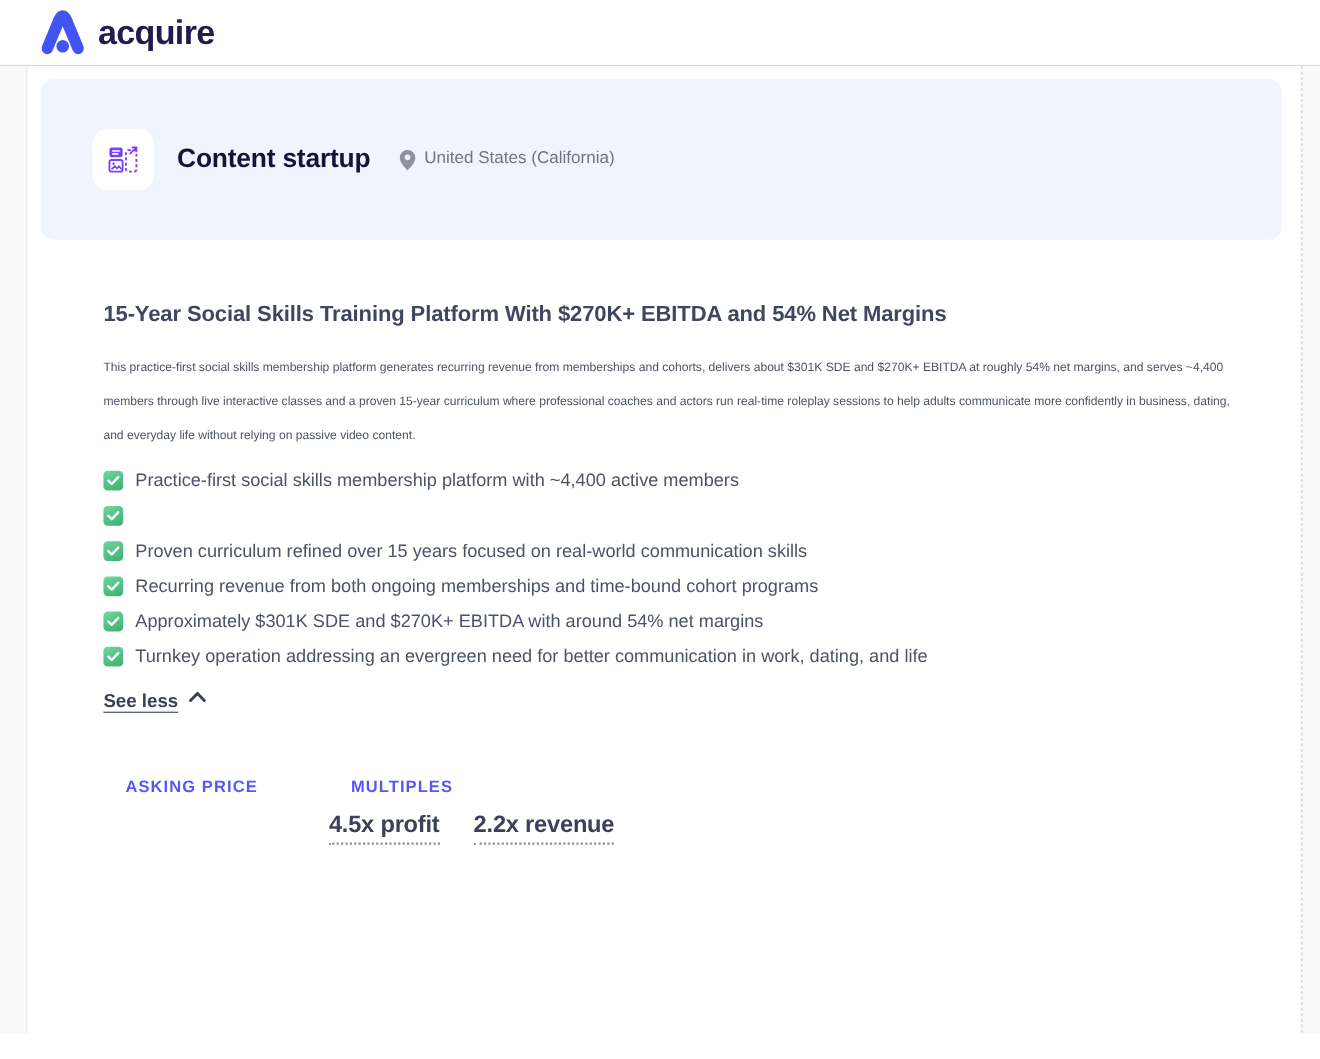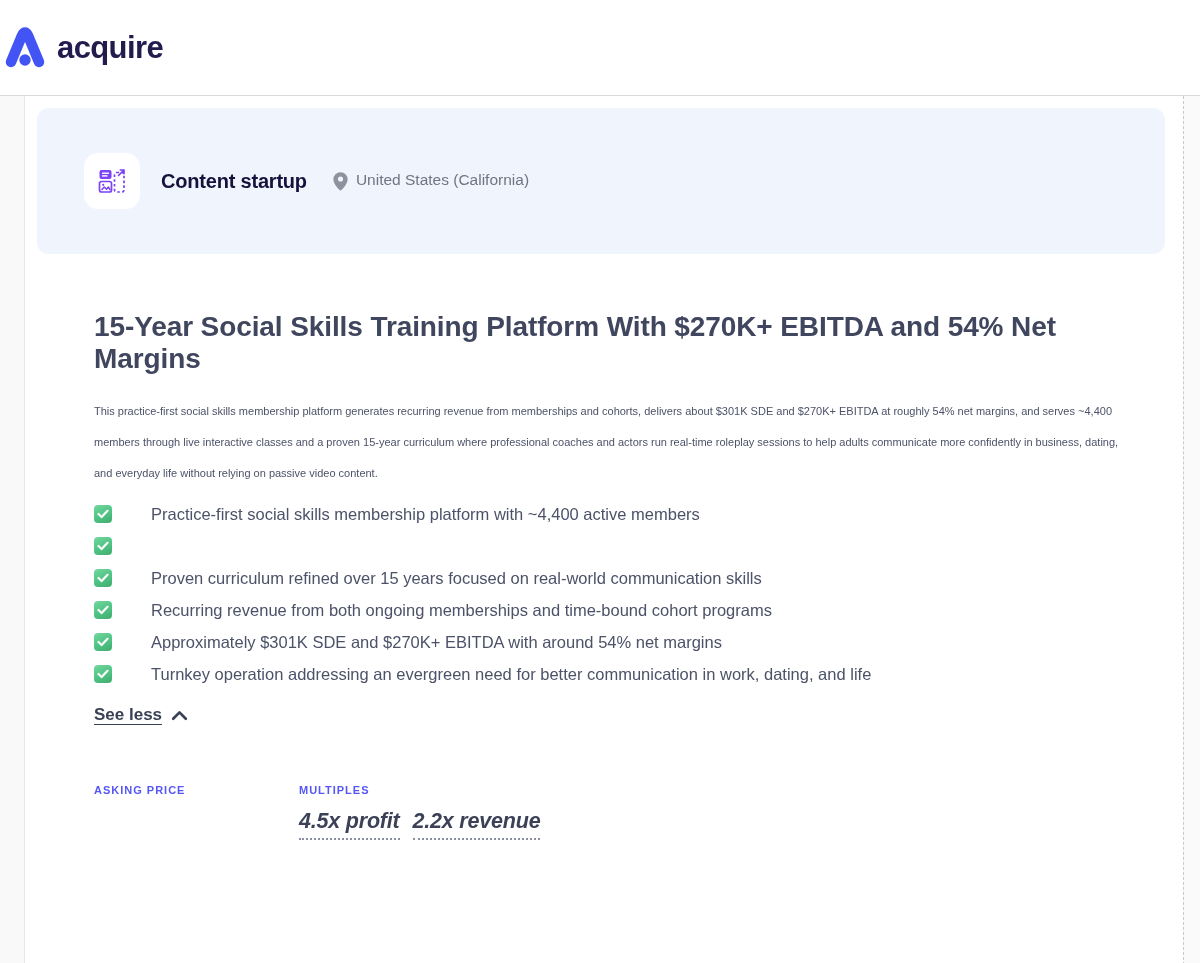--- a/index.html
+++ b/index.html
@@ -1,22 +1,22 @@
 <!DOCTYPE html>
 <html><head>
 <meta charset="utf-8">
 <style>
   * { margin: 0; padding: 0; box-sizing: border-box; }
   html, body { width: 1200px; height: 963px; overflow: hidden; background: #fff; }
   body { font-family: "Liberation Sans", sans-serif; color: #4C5268; }
 
   
   .header {
-    height: 96px; background: #fff; border-bottom: 1px solid #D8D8DD;
-    display: flex; align-items: center; padding-left: 2px;
+    height: 60px; background: #fff; border-bottom: 1px solid #D8D8DD;
+    display: flex; align-items: center; padding-left: 34px;
   }
   .logo { display: flex; align-items: center; gap: 9px; cursor: pointer; }
   .logo-word {
     font-size: 31px; font-weight: bold; color: #221B4E; letter-spacing: -0.6px;
   }
 
   
   .page-row { display: flex; height: 879px; }
   .gutter-left {
     width: 25px; background: #F9F9FA; border-right: 1px solid #E7E7EB; flex: none;
@@ -29,62 +29,62 @@
   
   .banner {
     background: #F0F4FC; border-radius: 12px; height: 146px;
     display: flex; align-items: center; padding-left: 47px;
   }
   .type-tile {
     width: 56px; height: 56px; background: #fff; border-radius: 14px;
     display: flex; align-items: center; justify-content: center; flex: none;
   }
   .type-title {
-    font-size: 20px; font-weight: bold; color: #17123B; margin-left: 21px; letter-spacing: -0.2px;
+    font-size: 24px; font-weight: bold; color: #17123B; margin-left: 21px; letter-spacing: -0.2px;
   }
   .loc { display: flex; align-items: flex-start; margin-left: 25px; gap: 7px; }
   .loc-text { font-size: 15.5px; color: #6F7582; }
 
   
   .body { padding: 0 44px 0 57px; }
   .headline {
-    margin-top: 57px; font-size: 28px; font-weight: bold; color: #40465E; letter-spacing: -0.1px;
+    margin-top: 57px; font-size: 20px; font-weight: bold; color: #40465E; letter-spacing: -0.1px;
   }
   .description {
     margin-top: 21px; font-size: 11px; line-height: 31px; color: #4C5268; max-width: 1045px;
   }
   .kh-title { margin-top: 39px; font-size: 16.5px; color: #4C5268; }
   .kh-list { list-style: none; margin-top: 9px; }
   .kh-item { display: flex; align-items: center; height: 32px; gap: 11px; }
   .check {
     width: 18px; height: 18px; border-radius: 4px; flex: none;
     background: linear-gradient(155deg, #72D89E 0%, #50C283 55%, #3FAE70 100%);
     display: flex; align-items: center; justify-content: center;
   }
-  .kh-text { font-size: 16.5px; color: #4C5268; margin-left: 28px; }
+  .kh-text { font-size: 16.5px; color: #4C5268; }
 
   .see-less {
-    margin-top: 15px; display: inline-flex; align-items: center; gap: 9px;
+    margin-top: 15px; display: inline-flex; align-items: flex-start; gap: 9px;
     cursor: pointer;
   }
   .see-less-label {
     font-size: 17px; font-weight: bold; color: #3A4056;
     text-decoration: underline; text-underline-offset: 4px;
   }
 
   
   .metrics { margin-top: 59px; display: flex; }
   .metric-col-1 { width: 205px; flex: none; }
   .metric-label {
-    font-size: 11px; font-weight: bold; letter-spacing: 1px; color: #5557F6;
+    font-size: 15px; font-weight: bold; letter-spacing: 1px; color: #5557F6; margin-left: 20px;
   }
   .metric-value {
     margin-top: 15px; font-size: 21.5px; font-weight: bold; color: #3C4157; letter-spacing: -0.2px;
   }
-  .multi-row { display: flex; gap: 13px; margin-top: 13px; font-style: italic; }
+  .multi-row { display: flex; gap: 31px; margin-top: 13px; }
   .multi-pill {
     font-size: 21.5px; font-weight: bold; color: #3C4157; letter-spacing: -0.2px;
     border-bottom: 2px dotted #8B90A3; padding-bottom: 4px; cursor: pointer;
   }
 </style>
 </head>
 <body>
 
 <div class="header">
   <div class="logo">

